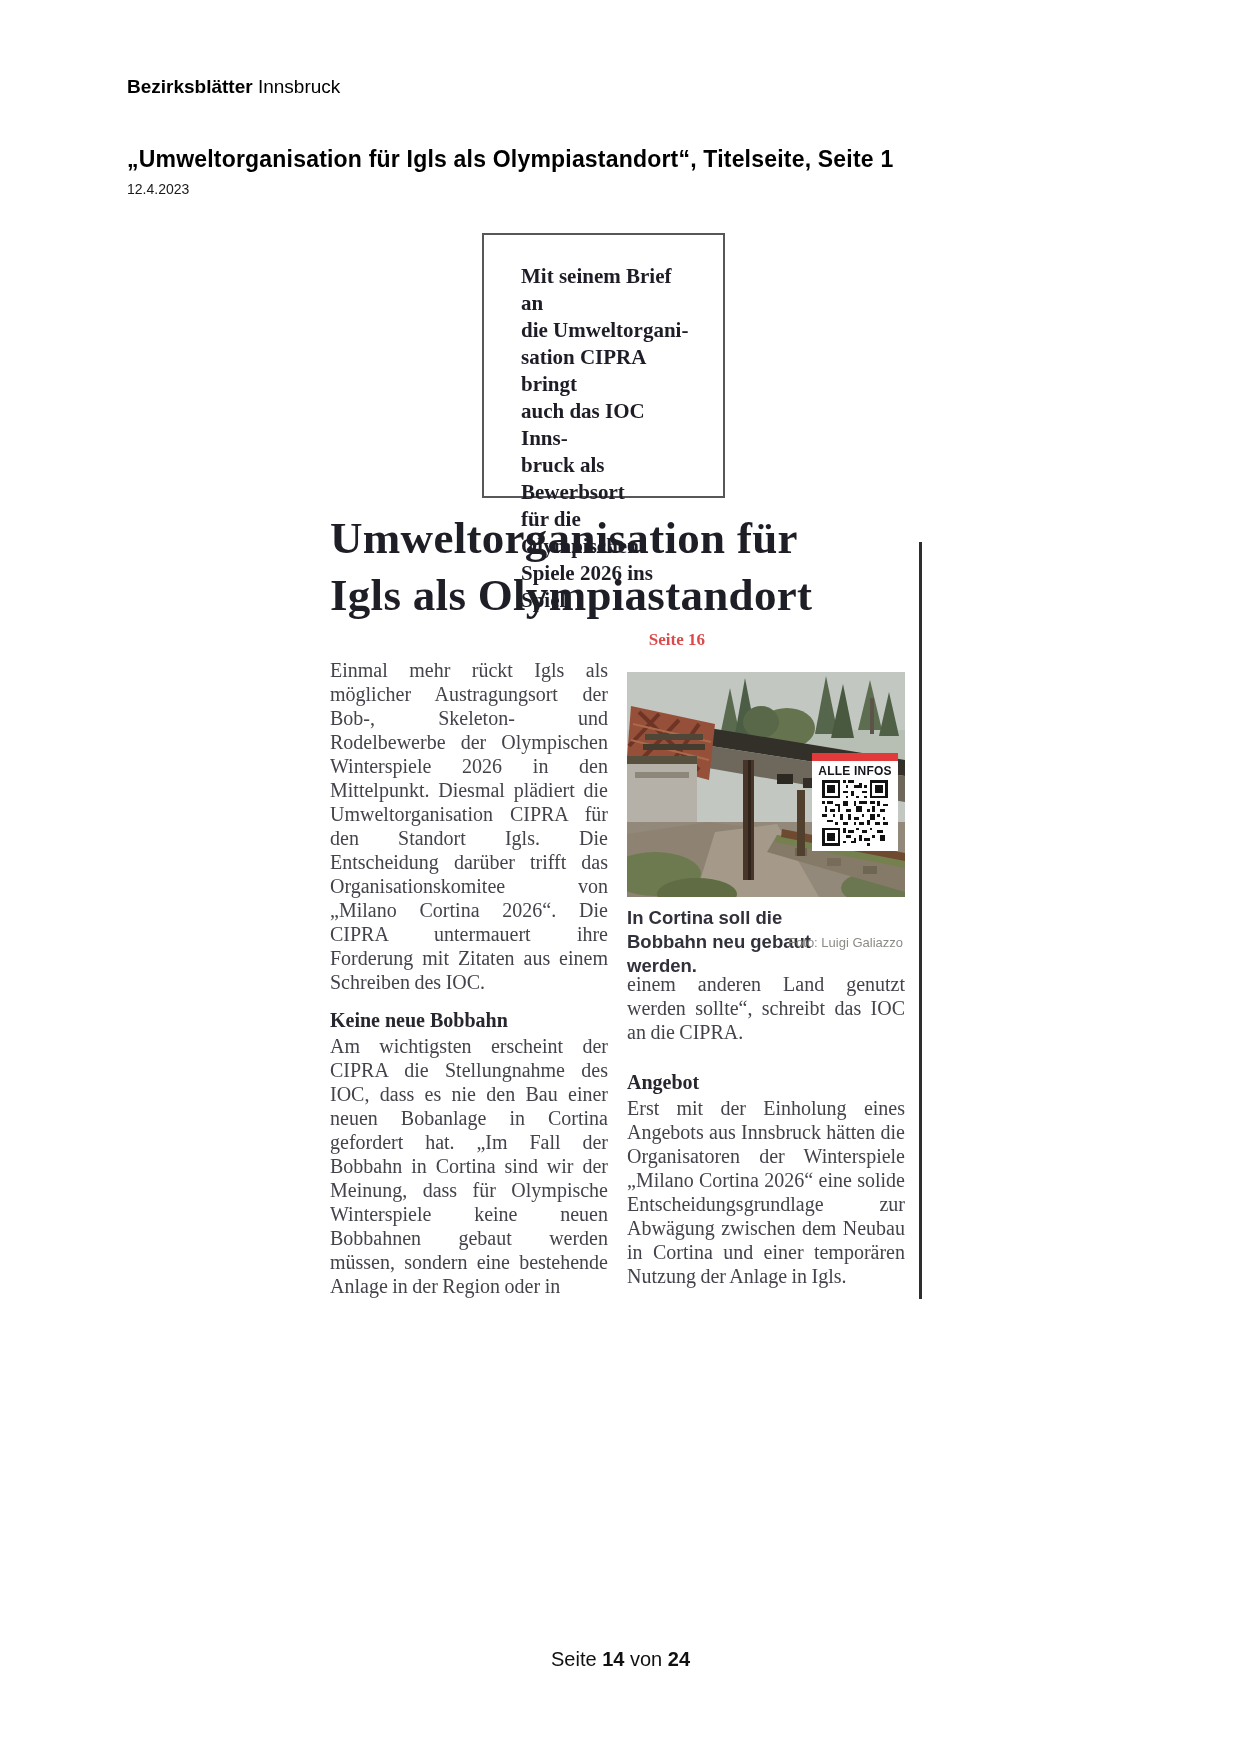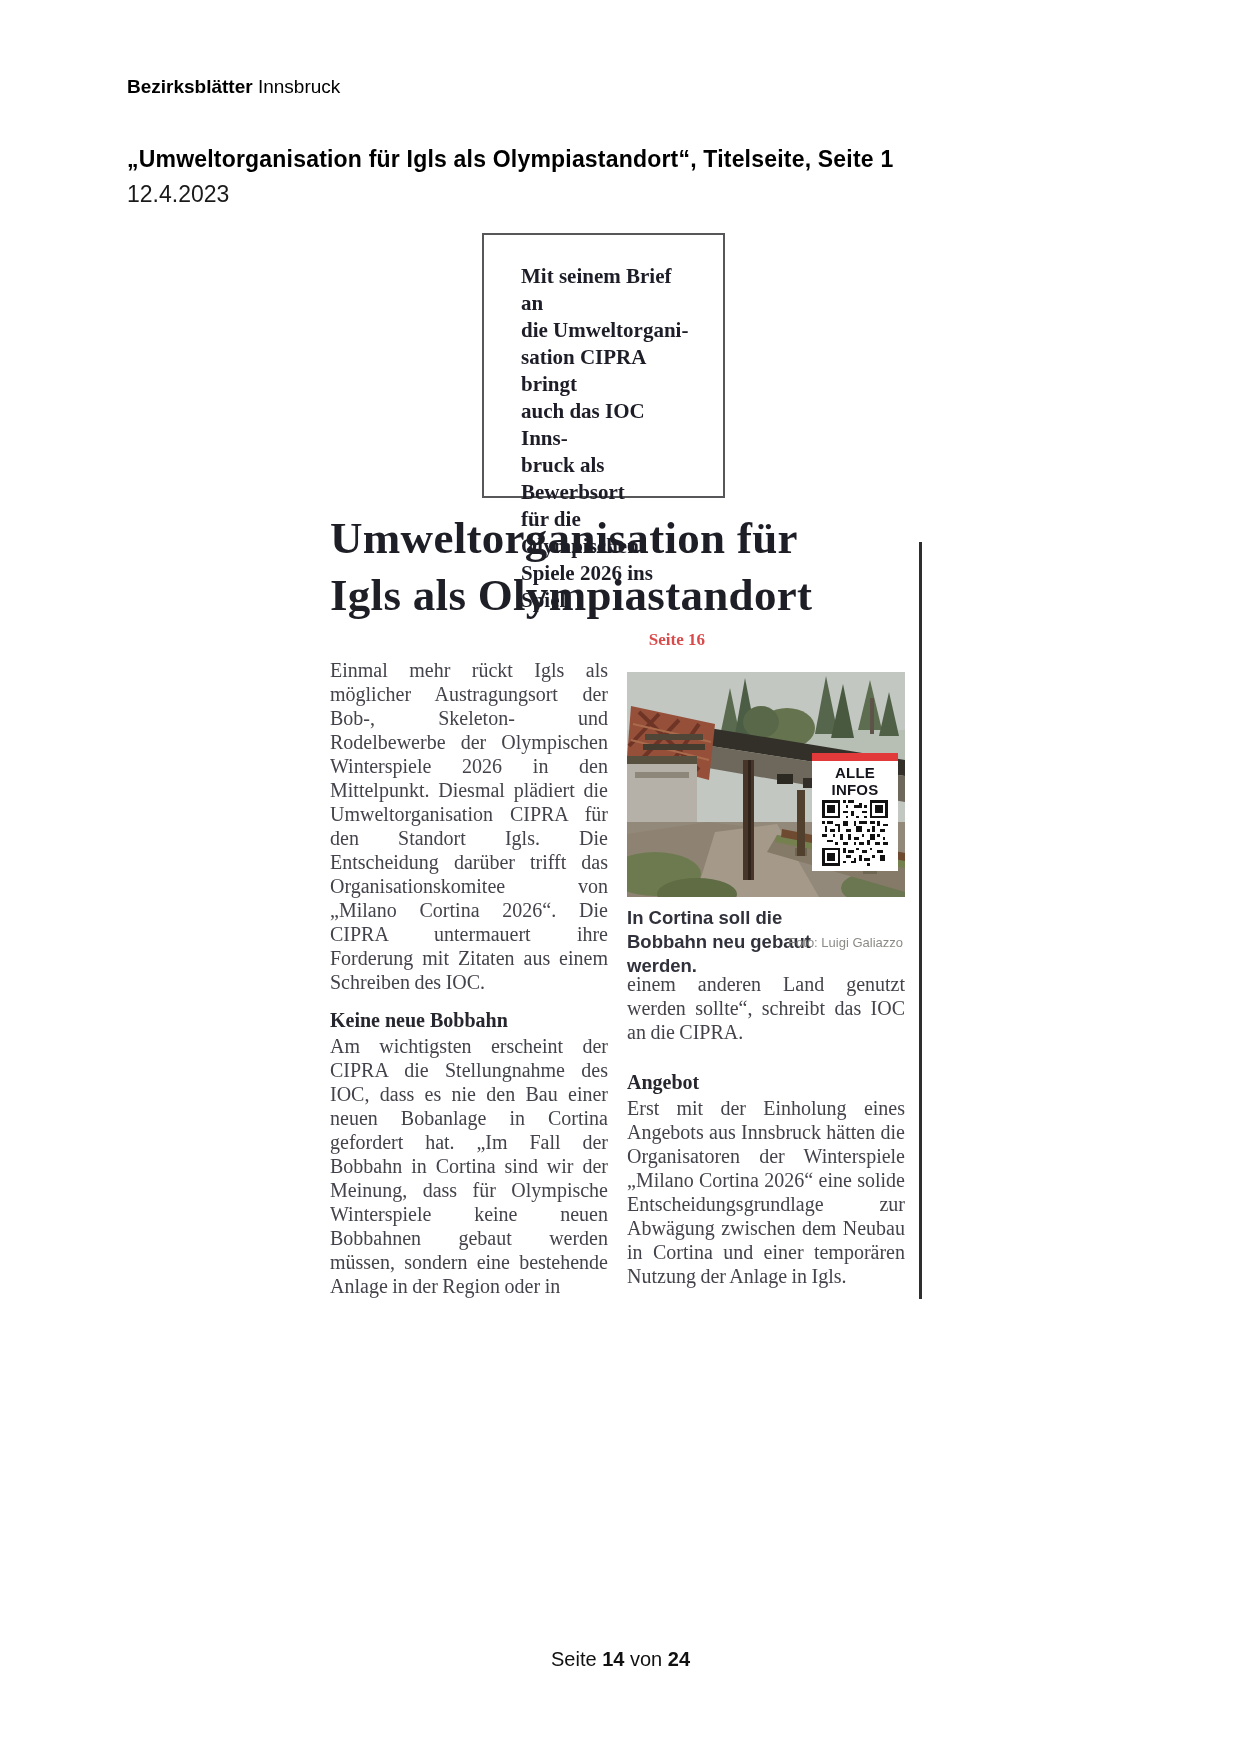--- a/index.html
+++ b/index.html
@@ -4,21 +4,21 @@
 <style>
   html,body{margin:0;padding:0;background:#ffffff;}
   .page{position:relative;width:1149px;height:1754px;background:#ffffff;overflow:hidden;
         font-family:"Liberation Sans",sans-serif;color:#000;}
 
   
   .pub-line{position:absolute;left:127px;top:76px;font-size:19px;color:#000;}
   .pub-line .pub-bold{font-weight:bold;}
   .doc-title{position:absolute;left:127px;top:146px;width:1000px;margin:0;
              font-size:23px;font-weight:bold;color:#000;letter-spacing:.2px;}
-  .doc-date{position:absolute;left:127px;top:181px;font-size:23px;color:#1a1a1a;}
+  .doc-date{position:absolute;left:127px;top:181px;font-size:14px;color:#1a1a1a;}
 
   
   .teaser-box{position:absolute;left:482px;top:233px;width:243px;height:265px;
               box-sizing:border-box;border:2px solid #57575a;background:#fff;
               padding:12px 16px 10px 21px;}
   .teaser-text{margin:16px;font-family:"Liberation Serif",serif;font-weight:bold;
                font-size:21px;line-height:27px;color:#1d1d28;white-space:pre-line;}
   .teaser-ref{margin-top:6px;text-align:right;font-family:"Liberation Serif",serif;
               font-weight:bold;font-size:17px;color:#d94b4b;padding-right:2px;}
 
@@ -33,21 +33,21 @@
   .body-par{margin:0;text-align:justify;hyphens:auto;word-spacing:-.5px;}
   .subhead{margin:14px 0 2px 0;font-size:20px;font-weight:bold;color:#26262e;}
   .col-right-text .subhead{margin-top:26px;}
 
   
   .photo-block{position:absolute;left:627px;top:672px;width:278px;height:225px;overflow:hidden;}
   .photo-block svg.photo-art{display:block;width:278px;height:225px;}
   .qr-block{position:absolute;right:7px;top:81px;width:86px;background:#ffffff;
             padding-bottom:5px;}
   .qr-redbar{height:8px;background:#e23a3a;}
-  .qr-label{font-family:"Liberation Sans",sans-serif;font-weight:bold;font-size:15px;
+  .qr-label{font-family:"Liberation Sans",sans-serif;font-weight:bold;font-size:12px;
             text-align:center;color:#14141c;padding:3px 0 2px 0;letter-spacing:.2px;}
   .qr-svg{display:block;margin:0 auto;width:66px;height:66px;}
 
   .caption-row{position:absolute;left:627px;top:906px;width:278px;height:52px;}
   .photo-caption{margin:0;font-family:"Liberation Sans",sans-serif;font-weight:bold;
                  font-size:18.5px;line-height:24px;color:#31313c;width:230px;}
   .photo-credit{position:absolute;right:2px;top:29px;font-size:13px;color:#8b8b86;
                 font-family:"Liberation Sans",sans-serif;}
 
   .v-rule{position:absolute;left:919px;top:542px;width:2.5px;height:757px;background:#2e2e2e;}

